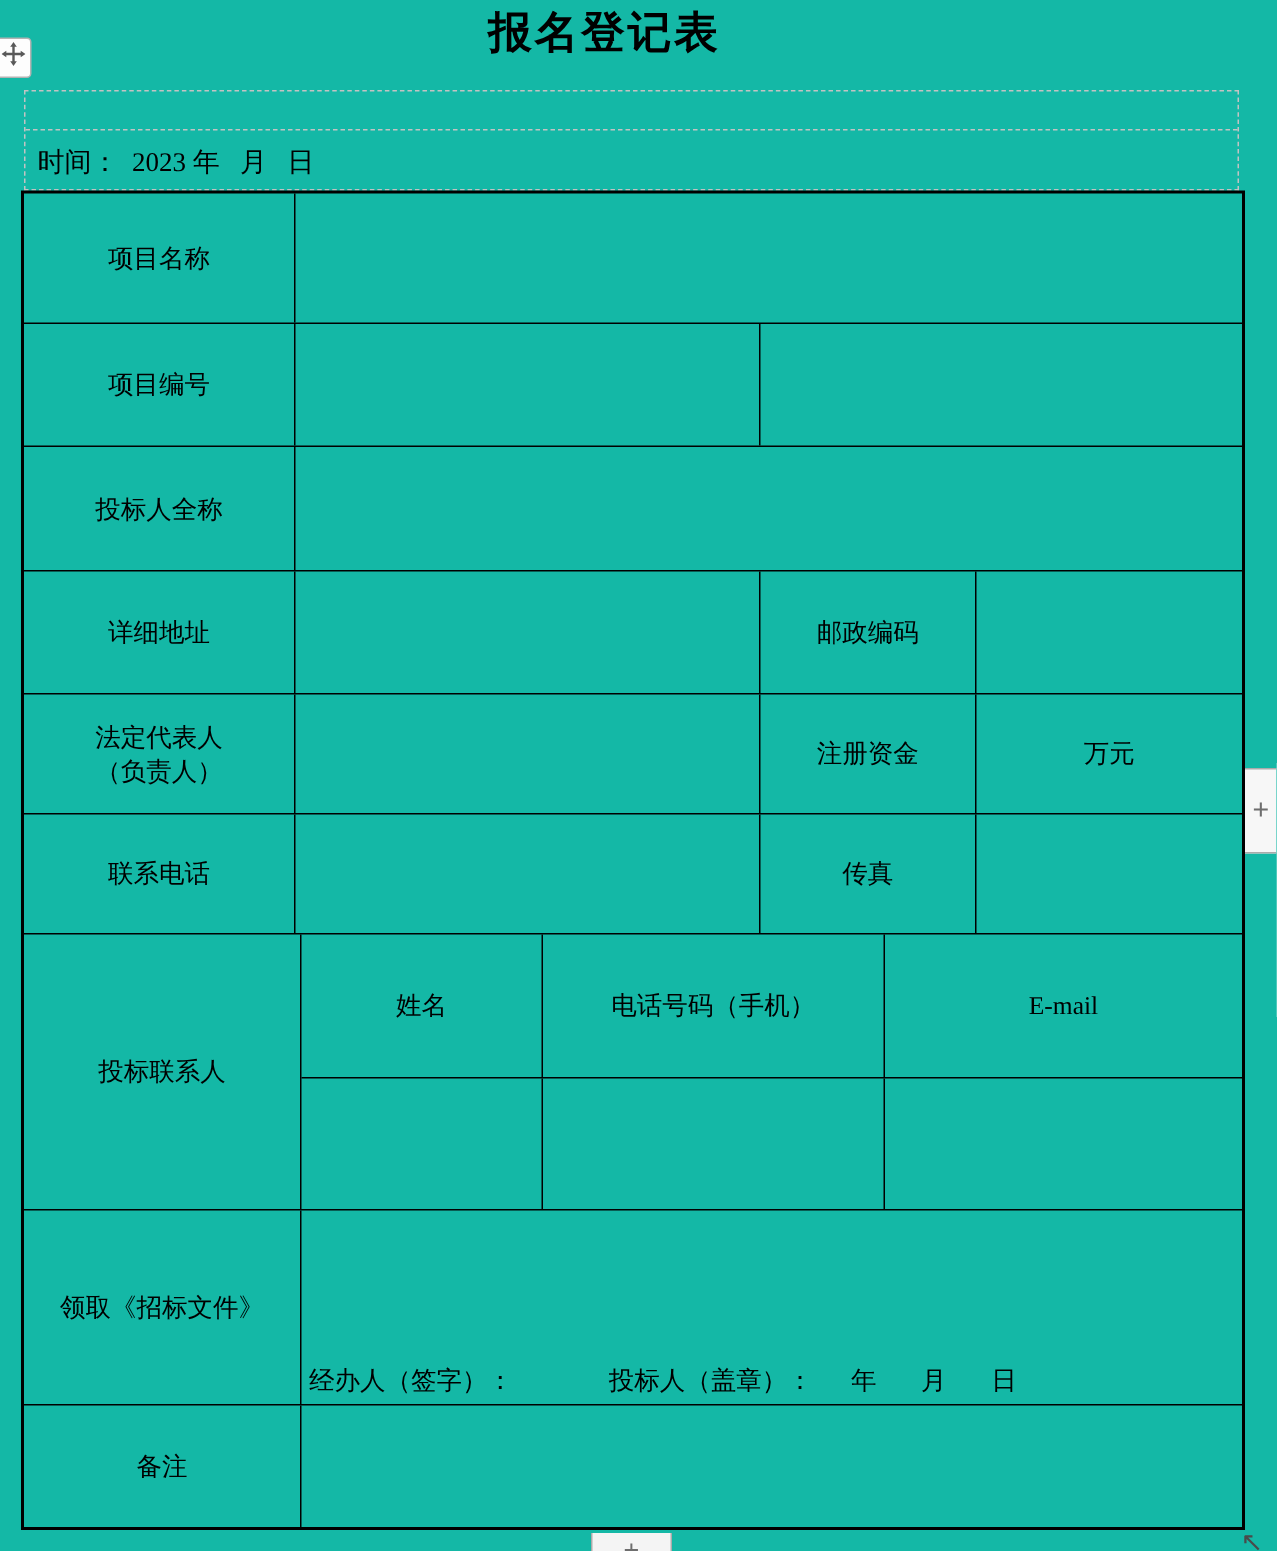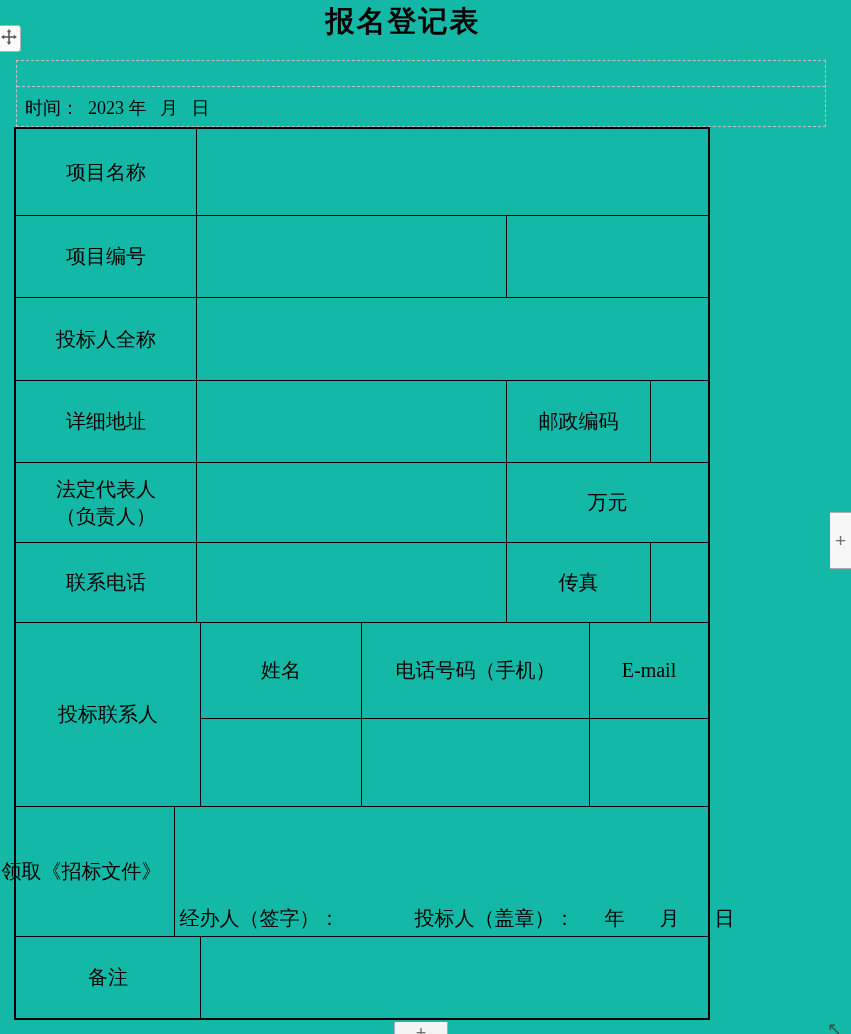--- a/index.html
+++ b/index.html
@@ -28,23 +28,23 @@
     position:absolute;left:16px;top:60px;width:810px;height:67px;
     border:1px dashed #c3c3c3;box-sizing:border-box;
   }
   .dashed-empty-row{height:25px;border-bottom:1px dashed #c3c3c3;}
   .time-row{
     height:41px;display:flex;align-items:center;
     padding-left:8px;font-size:18px;white-space:pre;
   }
   
   .form-table{
-    position:absolute;left:14px;top:127px;width:696px;height:893px;
+    position:absolute;left:14px;top:127px;width:816px;height:893px;
     border:2px solid #000;box-sizing:border-box;
-    font-size:20px;
+    font-size:17px;
   }
   .trow{display:flex;border-bottom:1px solid #000;box-sizing:border-box;}
   .trow:last-child{border-bottom:none;}
   .cell{
     border-right:1px solid #000;box-sizing:border-box;
     display:flex;align-items:center;justify-content:center;
     text-align:center;white-space:pre-line;
   }
   .cell:last-child{border-right:none;}
   .w-label{width:181px;flex:none;}
@@ -133,20 +133,21 @@
       <div class="cell w-label">详细地址</div>
       <div class="cell w-val1"></div>
       <div class="cell w-lab2">邮政编码</div>
       <div class="cell grow"></div>
     </div>
 
     <div class="trow h5">
       <div class="cell w-label">法定代表人
 （负责人）</div>
       <div class="cell w-val1"></div>
+      <div class="cell w-lab2">注册资金</div>
       <div class="cell grow">万元</div>
     </div>
 
     <div class="trow h6">
       <div class="cell w-label">联系电话</div>
       <div class="cell w-val1"></div>
       <div class="cell w-lab2">传真</div>
       <div class="cell grow"></div>
     </div>
 

